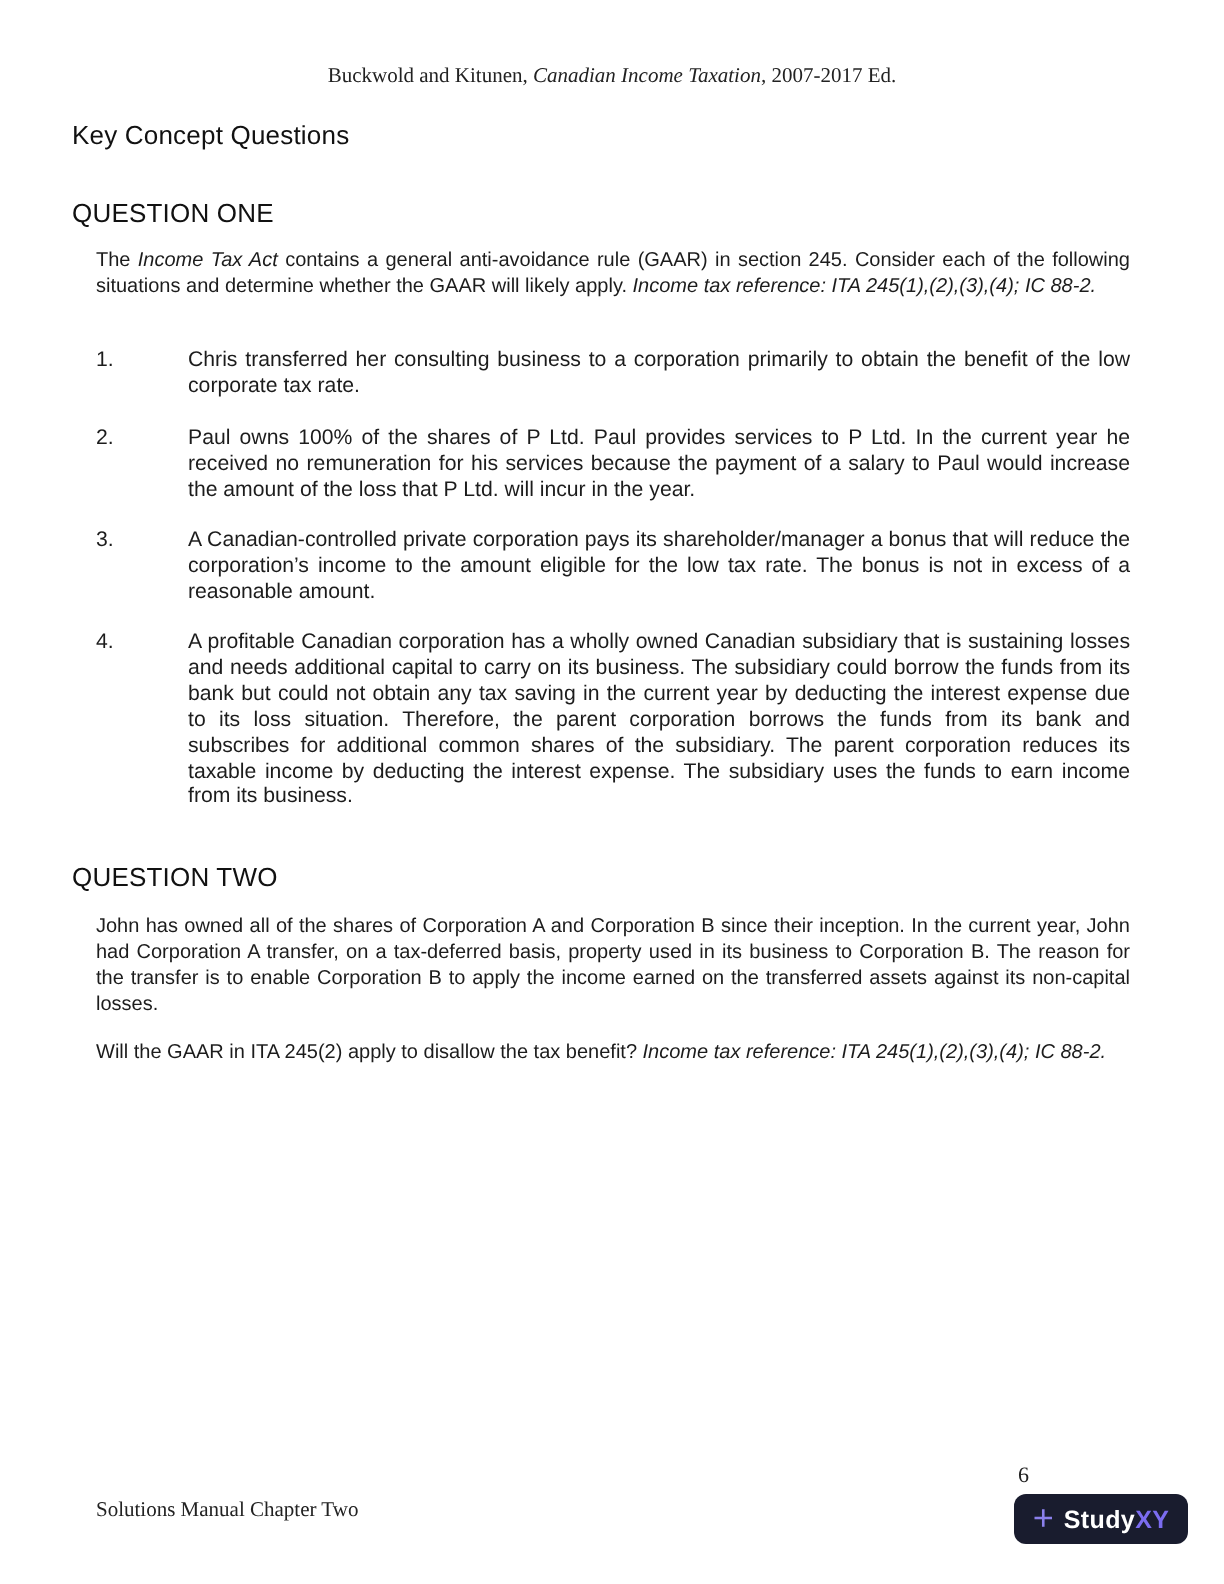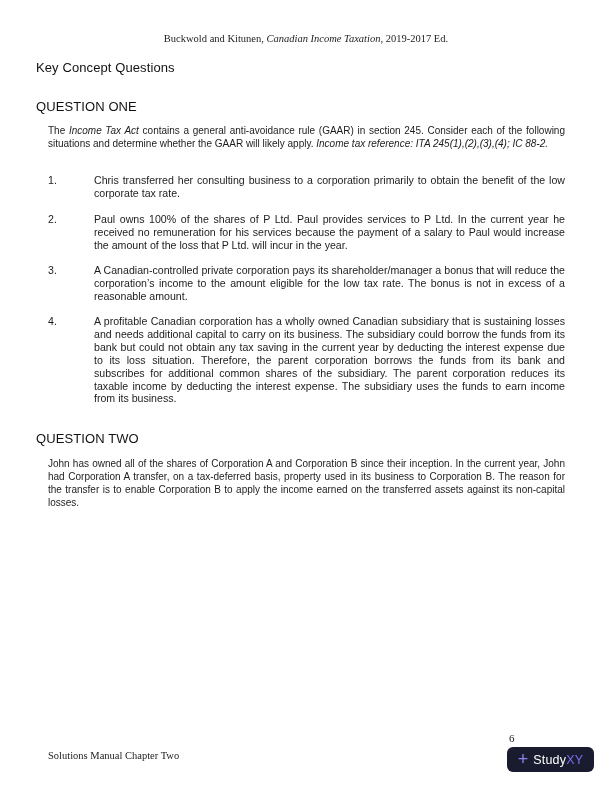--- a/index.html
+++ b/index.html
@@ -101,32 +101,32 @@
     gap: 5px;
   }
   .plus-icon {
     font-size: 18px;
     font-weight: 300;
     line-height: 1;
     margin-top: -2px;
   }
   .brand-text {
     font-size: 12.5px;
-    font-weight: normal;
+    font-weight: bold;
     color: #ffffff;
     letter-spacing: 0.2px;
   }
 </style>
 </head>
 <body>
 
 <div class="page">
 
   <div class="doc-header">
-    <span>Buckwold and Kitunen, </span><span class="italic">Canadian Income Taxation</span><span>, 2019-2017 Ed.</span>
+    <span>Buckwold and Kitunen, </span><span class="italic">Canadian Income Taxation</span><span>, 2007-2017 Ed.</span>
   </div>
 
   <div class="heading section-title">Key Concept Questions</div>
 
   <div class="heading q1-heading">QUESTION ONE</div>
 
   <div class="para q1-intro">
     <span>The </span><span class="italic">Income Tax Act</span><span> contains a general anti-avoidance rule (GAAR) in section 245. Consider each of the following situations and determine whether the GAAR will likely apply. </span><span class="italic">Income tax reference: ITA 245(1),(2),(3),(4); IC 88-2.</span>
   </div>
 
@@ -147,20 +147,23 @@
 
   <div class="list-item item-4">
     <div class="list-num">4.</div>
     <div class="list-text">A profitable Canadian corporation has a wholly owned Canadian subsidiary that is sustaining losses and needs additional capital to carry on its business. The subsidiary could borrow the funds from its bank but could not obtain any tax saving in the current year by deducting the interest expense due to its loss situation. Therefore, the parent corporation borrows the funds from its bank and subscribes for additional common shares of the subsidiary. The parent corporation reduces its taxable income by deducting the interest expense. The subsidiary uses the funds to earn income from its business.</div>
   </div>
 
   <div class="heading q2-heading">QUESTION TWO</div>
 
   <div class="para q2-para1">John has owned all of the shares of Corporation A and Corporation B since their inception. In the current year, John had Corporation A transfer, on a tax-deferred basis, property used in its business to Corporation B. The reason for the transfer is to enable Corporation B to apply the income earned on the transferred assets against its non-capital losses.</div>
 
+  <div class="para q2-para2">
+    <span>Will the GAAR in ITA 245(2) apply to disallow the tax benefit? </span><span class="italic">Income tax reference: ITA 245(1),(2),(3),(4); IC 88-2.</span>
+  </div>
 
   <div class="footer-left">Solutions Manual Chapter Two</div>
 
   <div class="page-number">6</div>
 
   <div class="brand-badge" id="brand-badge" style="background: rgb(25, 28, 46);">
     <span class="plus-icon" id="plus-icon" style="color: rgb(139, 128, 236);">+</span>
     <span class="brand-text"><span>Study</span><span id="brand-accent" style="color: rgb(123, 108, 240);">XY</span></span>
   </div>
 

